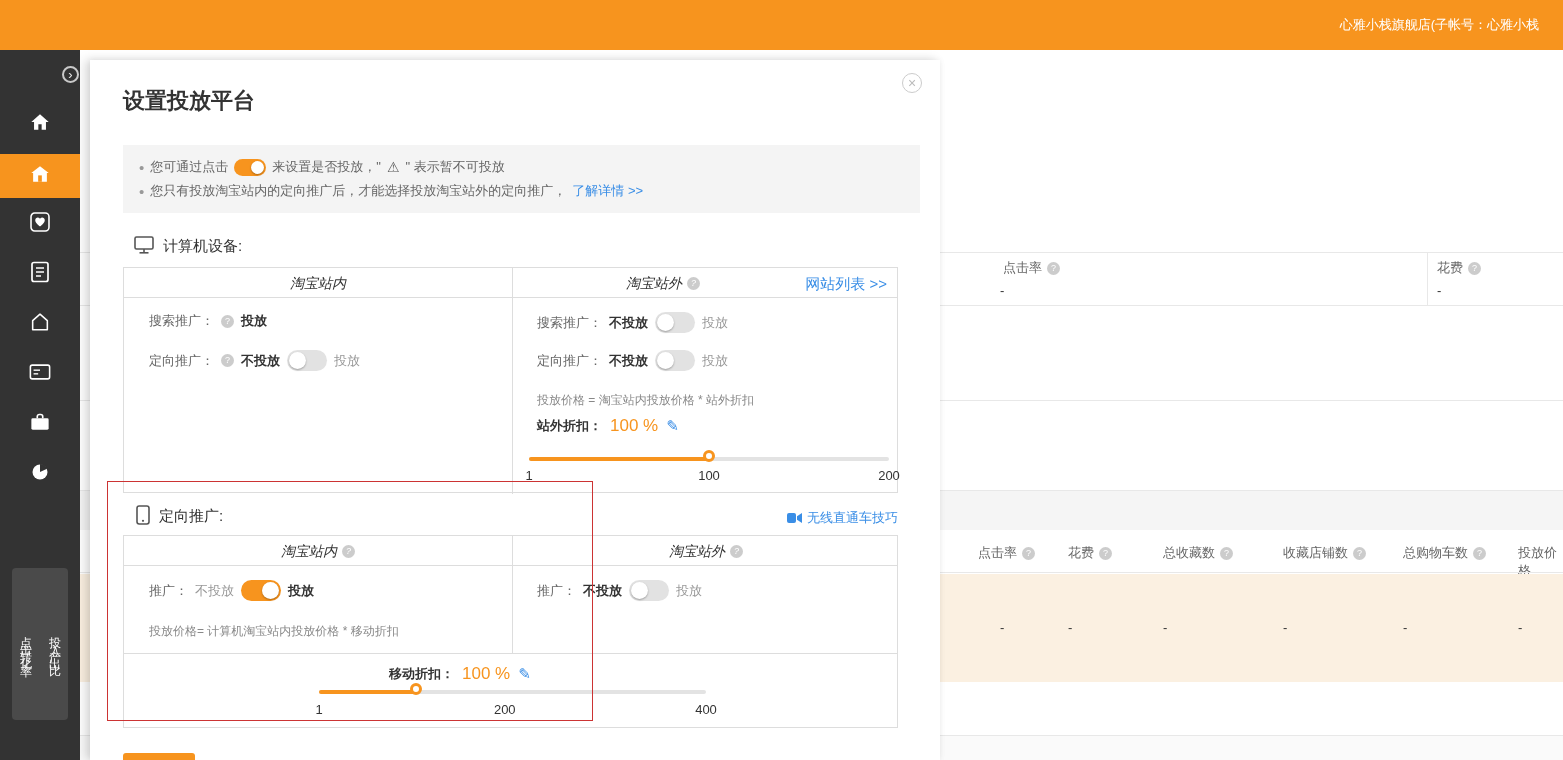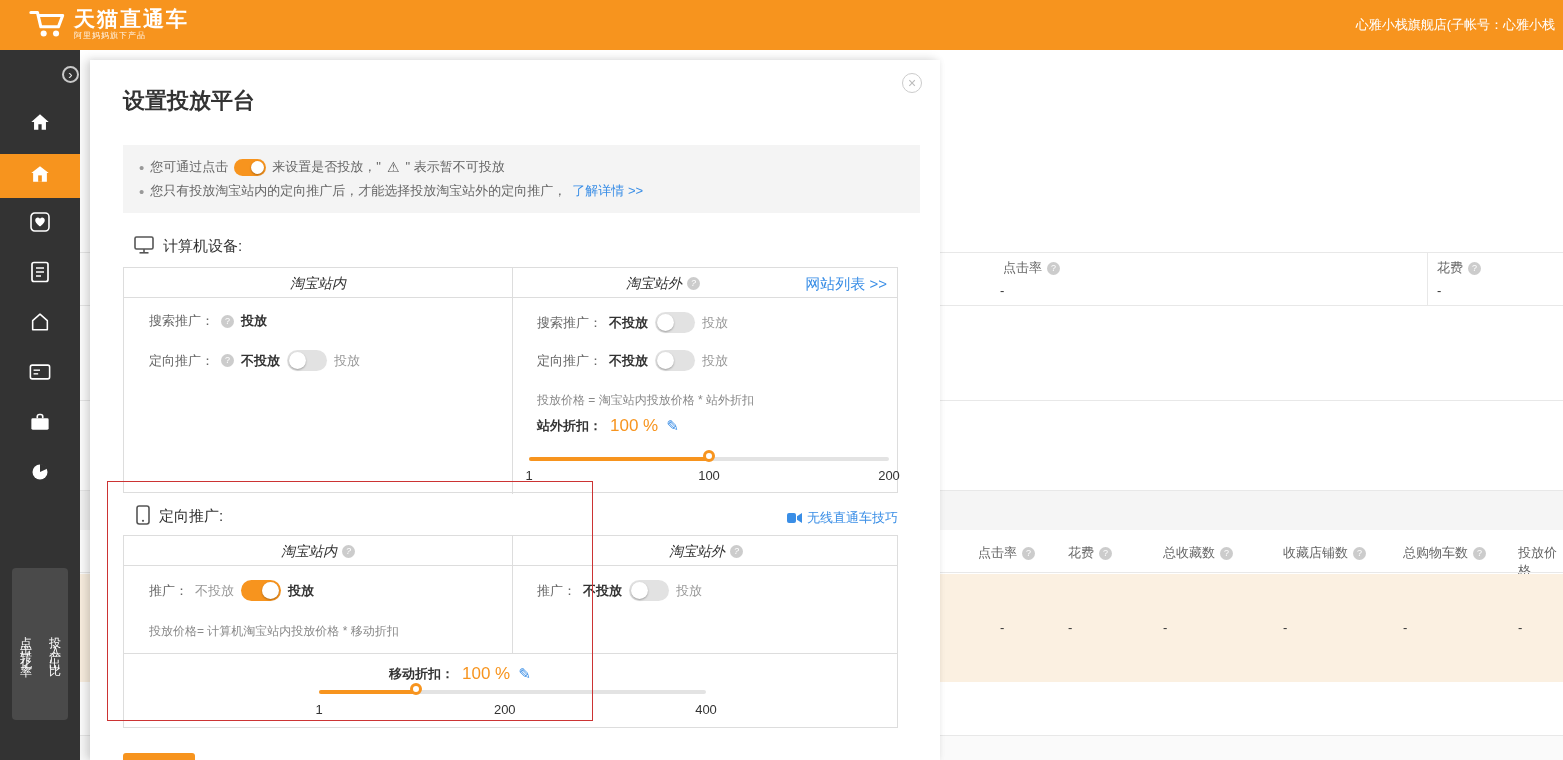--- a/index.html
+++ b/index.html
@@ -5,21 +5,21 @@
   * { margin:0; padding:0; box-sizing:border-box; }
   html,body { width:1563px; height:760px; overflow:hidden; font-family:"Liberation Sans","DejaVu Sans",sans-serif; background:#fff; }
   body { position:relative; }
 
   
   .top-bar { position:absolute; left:0; top:0; width:1563px; height:50px; background:#f7941e; z-index:20; }
   .logo-wrap { position:absolute; left:28px; top:6px; display:flex; align-items:center; gap:8px; }
   .logo-badge { width:38px; height:36px; display:flex; align-items:center; justify-content:center; }
   .logo-text-main { color:#fff; font-size:21px; font-weight:bold; letter-spacing:2px; line-height:22px; }
   .logo-text-sub { color:#fff; font-size:8px; opacity:.9; letter-spacing:1px; }
-  .account-text { position:absolute; right:8px; top:0; height:50px; line-height:50px; color:#fff; font-size:13px; white-space:nowrap; }
+  .account-text { position:absolute; right:24px; top:0; height:50px; line-height:50px; color:#fff; font-size:13px; white-space:nowrap; }
 
   
   .sidebar { position:absolute; left:0; top:50px; width:80px; height:710px; background:#333333; z-index:20; }
   .expand-btn { position:absolute; left:62px; top:16px; width:17px; height:17px; border:2px solid #c9c9c9; border-radius:50%; color:#e8e8e8; font-size:13px; line-height:13px; text-align:center; cursor:pointer; }
   .side-item { position:absolute; left:0; width:80px; height:44px; display:flex; align-items:center; justify-content:center; cursor:pointer; }
   .side-item.active { background:#f7941e; }
   .v-box { position:absolute; left:12px; top:518px; width:56px; height:152px; background:#4a4a4a; border-radius:4px; display:flex; justify-content:center; align-items:center; gap:12px; }
   .v-label { writing-mode:vertical-rl; text-orientation:upright; color:#fff; font-size:12px; letter-spacing:7px; }
 
   
@@ -78,33 +78,20 @@
 
   .cam-icon { display:inline-flex; flex:none; }
 
   
   .annotation-rect { position:absolute; left:107px; top:481px; width:486px; height:240px; border:1px solid #cc3333; z-index:60; pointer-events:none; }
 </style>
 </head>
 <body>
 
 <header class="top-bar">
-  <div class="logo-wrap">
-    <div class="logo-badge">
-      <svg width="38" height="34" viewBox="0 0 40 34">
-        <path d="M3 5 L10 5 L13.5 20 L32 20 L36.5 8 L12 8" fill="none" stroke="#fff" stroke-width="3.2" stroke-linejoin="round" stroke-linecap="round"></path>
-        <circle cx="16.5" cy="27" r="3.2" fill="#fff"></circle>
-        <circle cx="29.5" cy="27" r="3.2" fill="#fff"></circle>
-      </svg>
-    </div>
-    <div>
-      <div class="logo-text-main">天猫直通车</div>
-      <div class="logo-text-sub">阿里妈妈旗下产品</div>
-    </div>
-  </div>
   <div class="account-text">心雅小栈旗舰店(子帐号：心雅小栈</div>
 </header>
 
 <aside class="sidebar">
   <div class="expand-btn">›</div>
 
   <div class="side-item" style="top:52px">
     <span>
       <svg width="22" height="22" viewBox="0 0 24 24">
           <path d="M12 3.5 L21.5 12 H18.5 V20.5 H13.8 V14.5 H10.2 V20.5 H5.5 V12 H2.5 Z" fill="#fff"></path>

